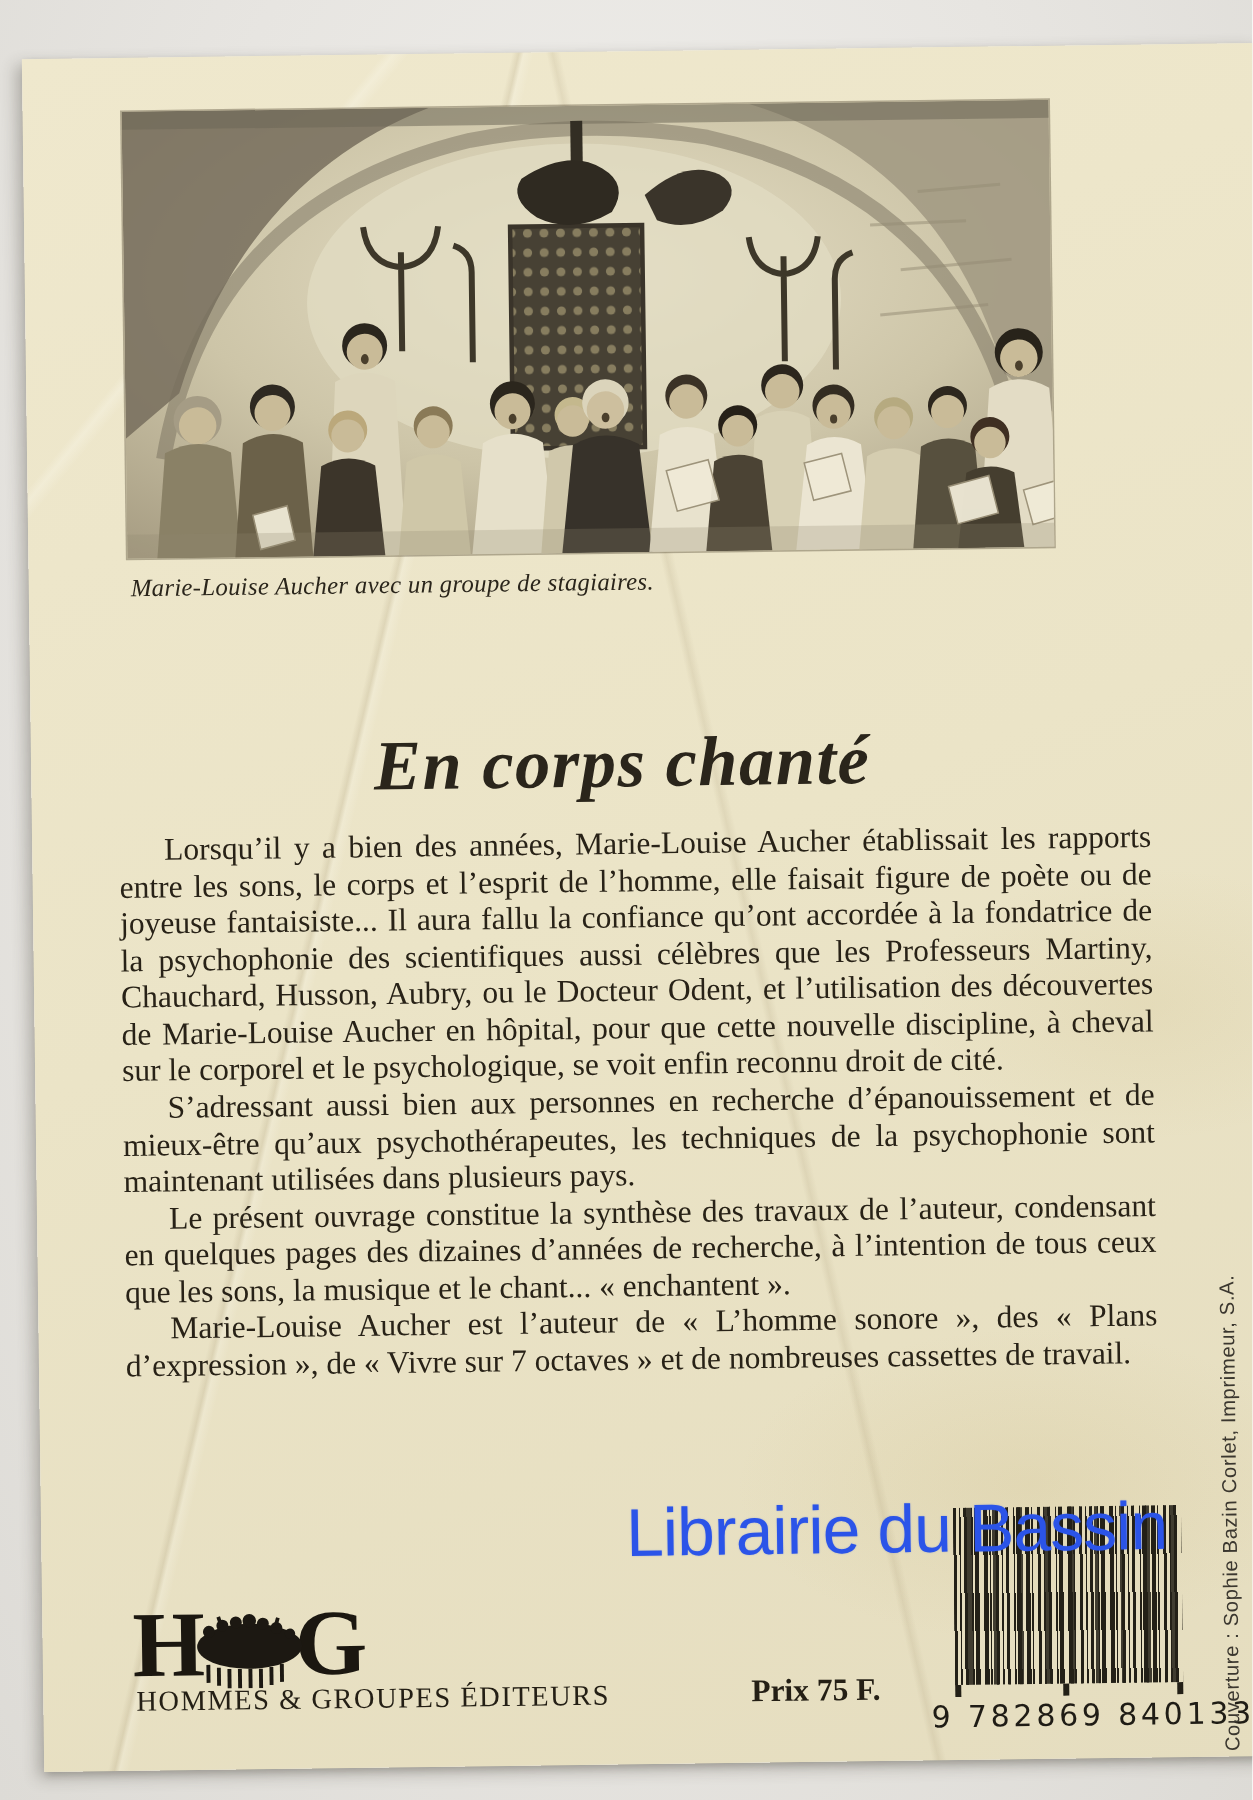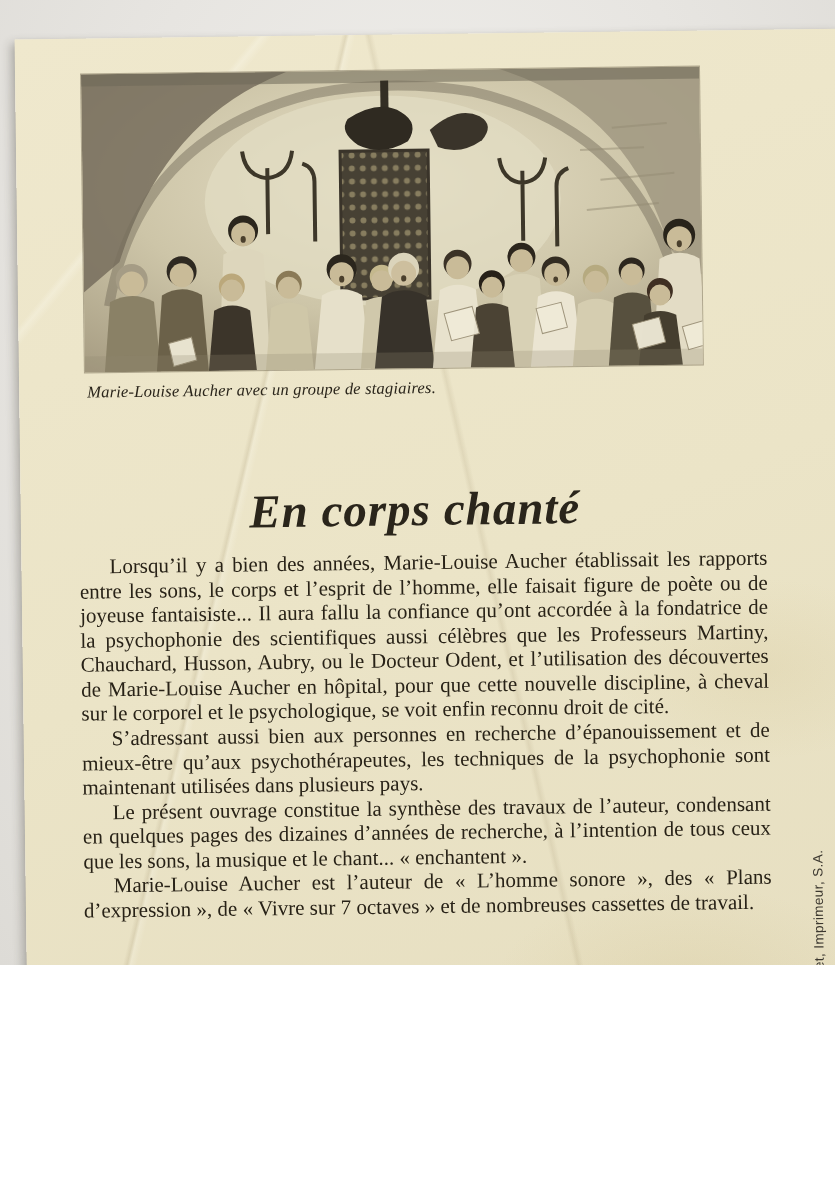--- a/index.html
+++ b/index.html
@@ -1,18 +1,18 @@
 <!DOCTYPE html>
 <html><head>
 <meta charset="utf-8">
 <style>
   html,body{margin:0;padding:0;}
   .scene{
     position:relative;
-    width:835px;height:965px;
+    width:835px;height:1200px;
     overflow:hidden;
     background:radial-gradient(ellipse at 50% 35%, #f1f0ed 0%, #e7e5e1 55%, #dddbd6 100%);
     font-family:"Liberation Serif", serif;
   }
   .book{
     position:absolute;
     left:22px;top:34px;
     width:824px;height:1142px;
     background:
       radial-gradient(ellipse 280px 150px at 80% 84%, rgba(190,168,100,.15), transparent 70%),

